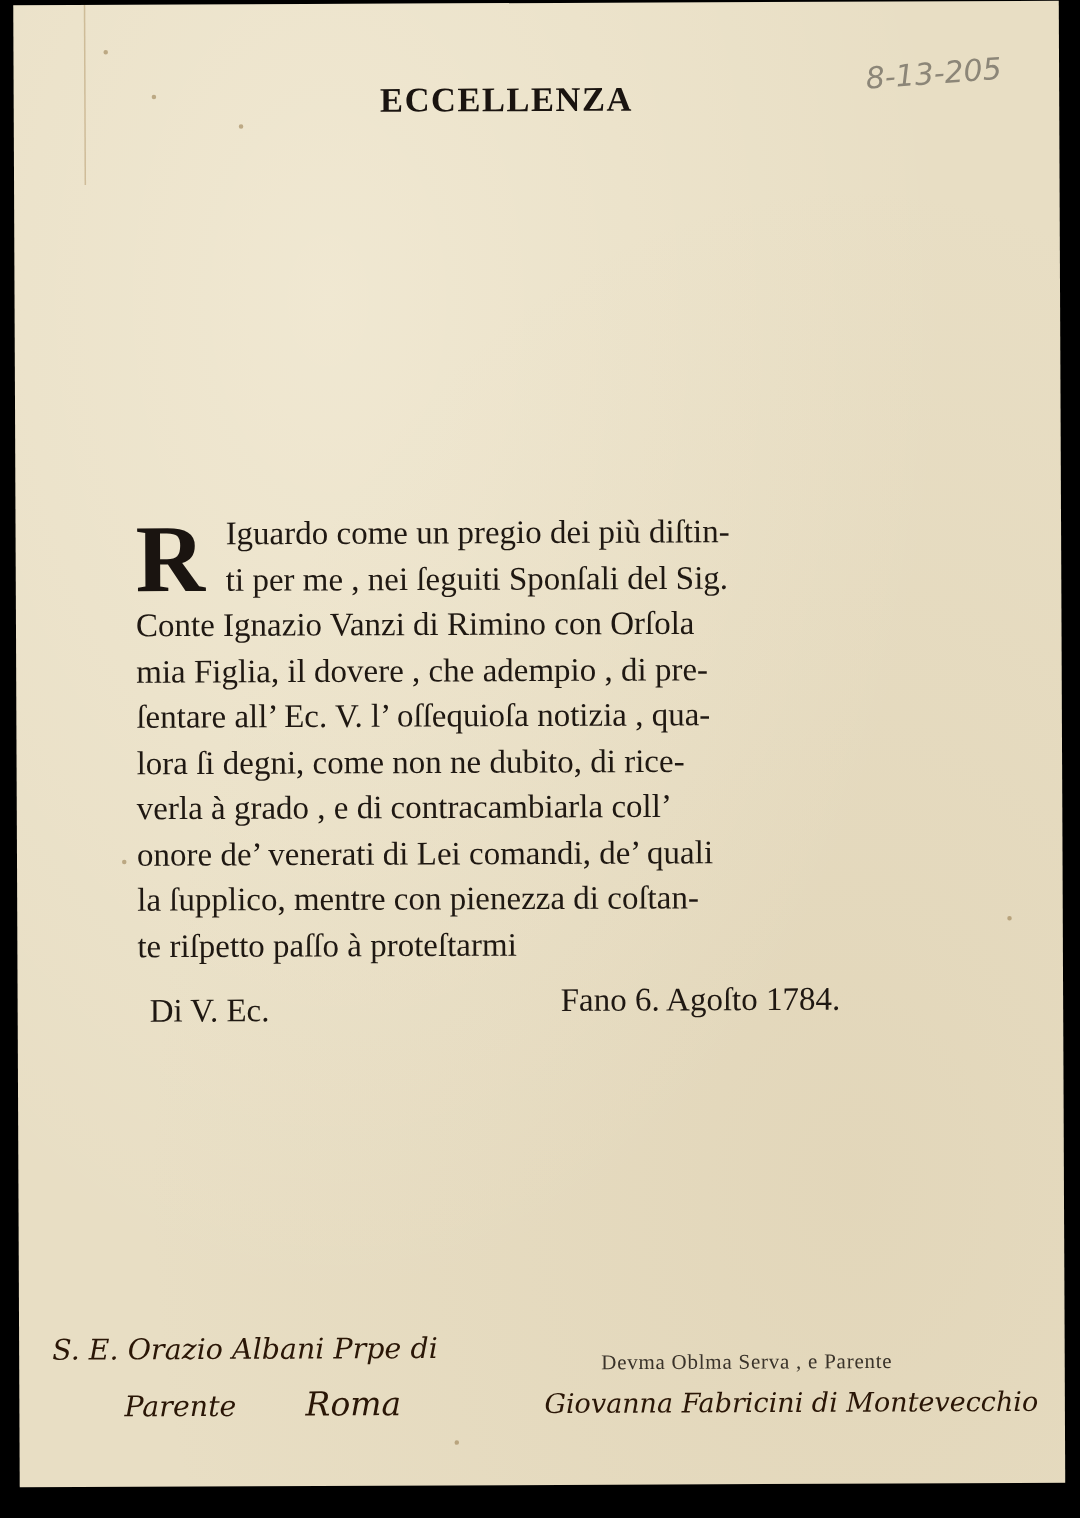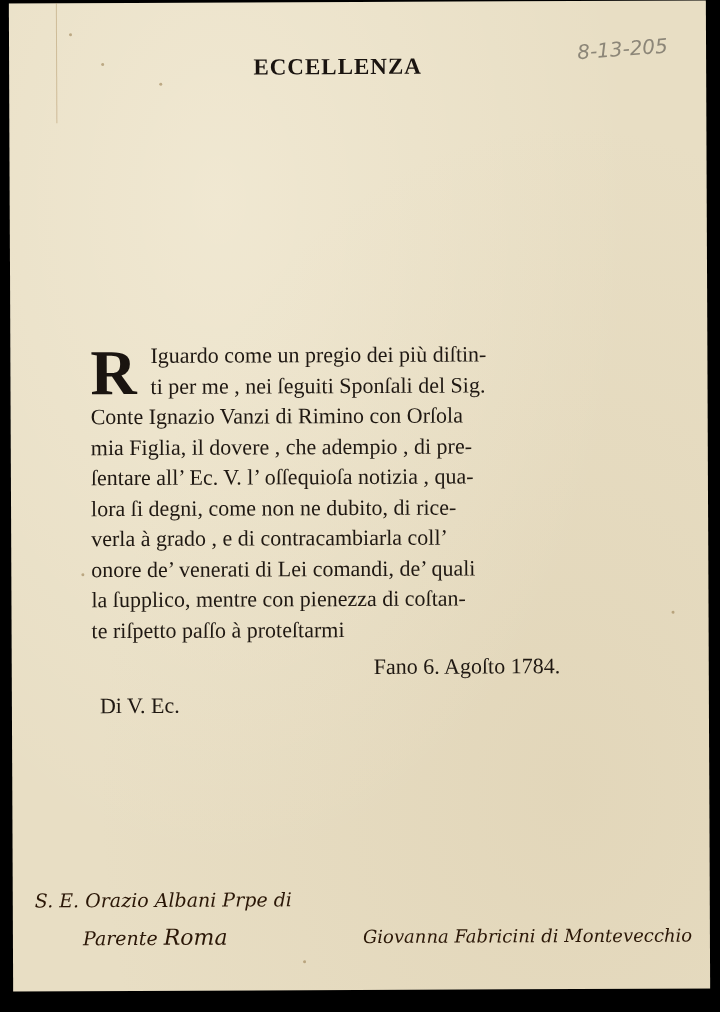--- a/index.html
+++ b/index.html
@@ -37,29 +37,29 @@
   .body-line { display: block; white-space: nowrap; }
   .indent { padding-left: 60px; }
   .drop-cap {
     position: absolute; left: 0; top: 0; font-size: 64px; line-height: 64px;
     font-weight: bold; color: #1a1410;
   }
   .closing {
     position: absolute; left: 80px; top: 658px; width: 560px;
     font-family: "Liberation Serif", serif; font-size: 22px; color: #1f1812;
   }
-  .closing .left { position: absolute; left: 8px; top: 0; margin-top: 32px; }
+  .closing .left { position: absolute; left: 8px; top: 0; }
   .closing .right { position: absolute; left: 282px; top: -6px; }
   .sig-left {
     position: absolute; left: 22px; top: 878px; width: 310px;
     font-family: "DejaVu Serif", serif; font-style: italic; font-size: 19px;
     color: #2a1606; line-height: 38px;
   }
   .sig-left .l2 { padding-left: 48px; }
-  .sig-left .roma { font-size: 22px; }
+  .sig-left .roma { margin-left: 40px; font-size: 22px; }
   .printed-sign {
     position: absolute; left: 388px; top: 900px;
     font-family: "Liberation Serif", serif; font-size: 14px; color: #3a332a;
     letter-spacing: 0.5px;
   }
   .sig-right {
     position: absolute; left: 350px; top: 924px;
     font-family: "DejaVu Serif", serif; font-style: italic; font-size: 18px;
     color: #2a1606;
   }
@@ -94,20 +94,21 @@
   </div>
 
   <div class="sig-left">
     <div>S. E. Orazio Albani Prpe di</div>
     <div class="l2">
       <span>Parente</span>
       <span class="roma">Roma</span>
     </div>
   </div>
 
+  <div class="printed-sign">Devma Oblma Serva , e Parente</div>
   <div class="sig-right">Giovanna Fabricini di Montevecchio</div>
 
   <span class="speck" style="left:60px;top:30px"></span>
   <span class="speck" style="left:92px;top:60px"></span>
   <span class="speck" style="left:150px;top:80px"></span>
   <span class="speck" style="left:70px;top:570px"></span>
   <span class="speck" style="left:660px;top:610px"></span>
   <span class="speck" style="left:290px;top:958px"></span>
 </div>
 

